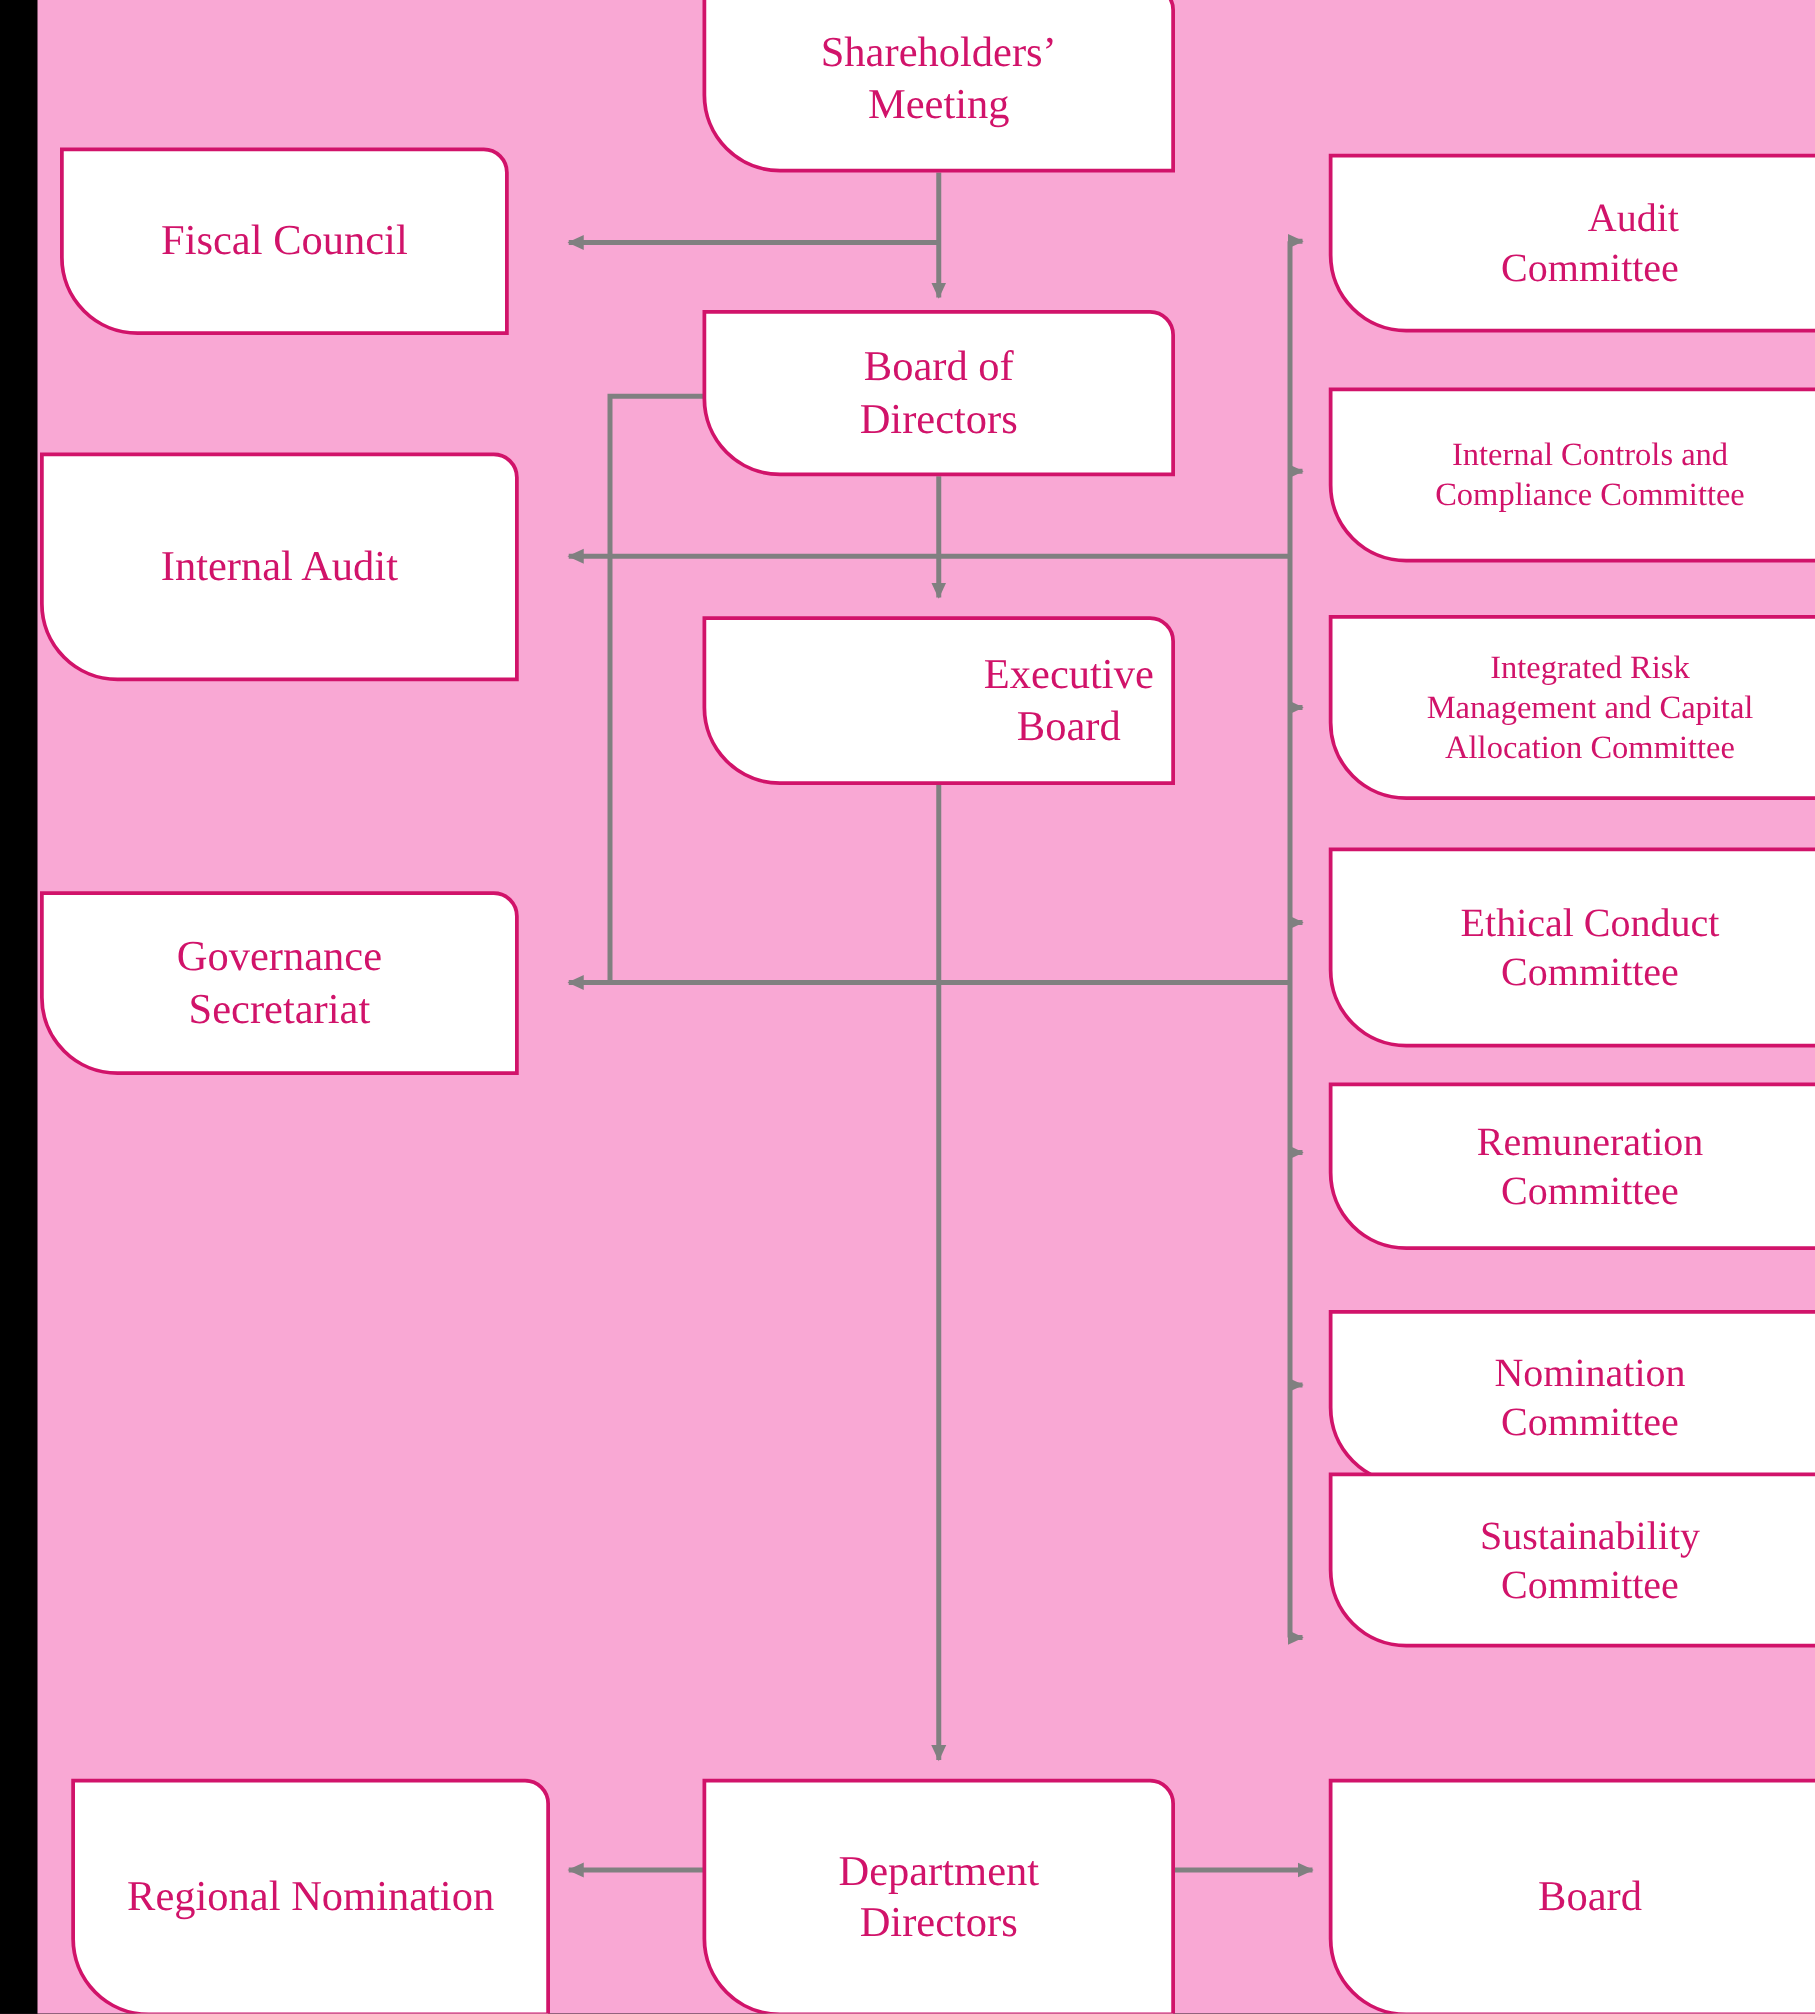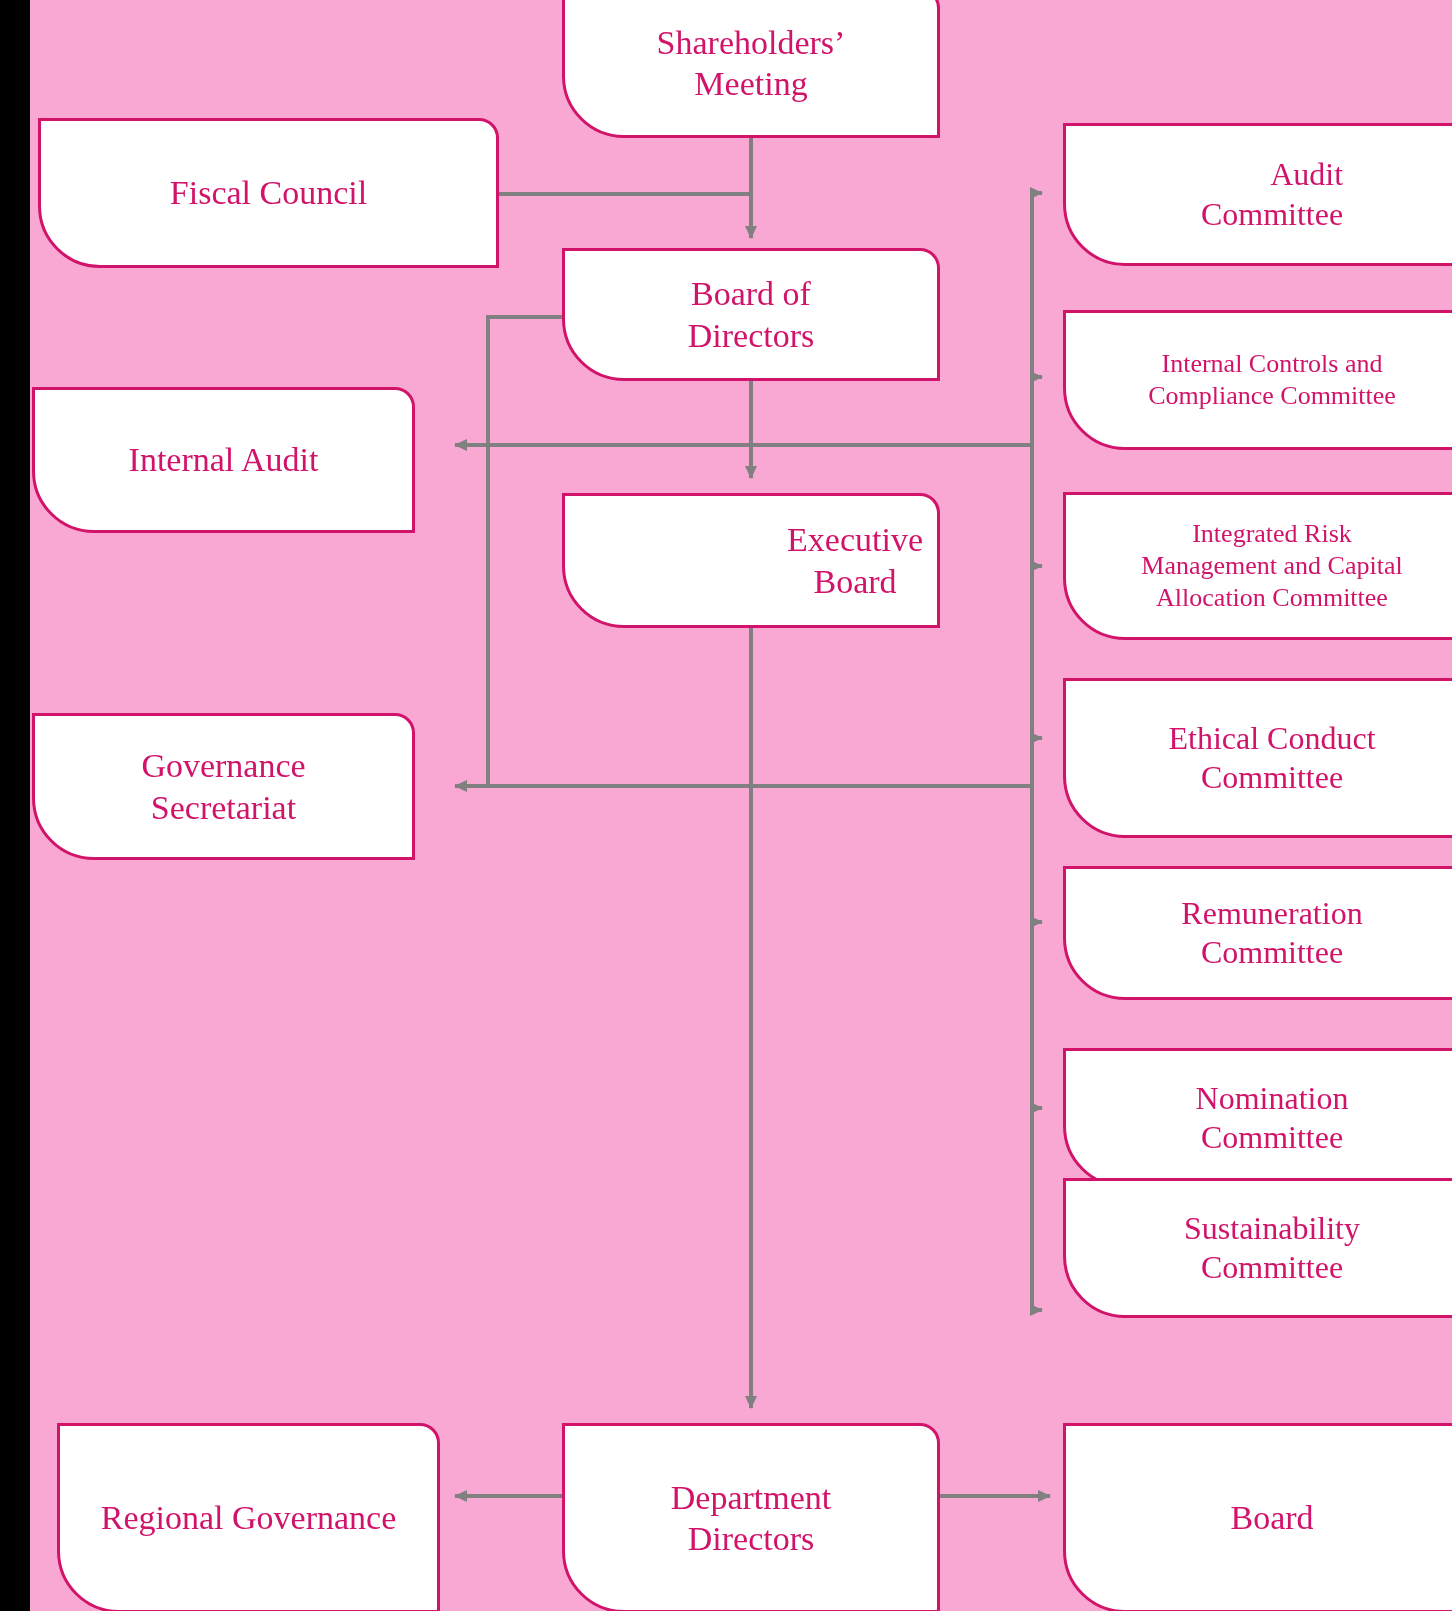--- a/index.html
+++ b/index.html
@@ -113,35 +113,35 @@
   <div class="node fs-34" style="left:532px; top:493px; width:378px; height:135px;justify-content:flex-end;">
     <span class="label">Executive
 Board</span>
   </div>
 
   <div class="node fs-34" style="left:532px; top:1423px; width:378px; height:190px;">
     <span class="label">Department
 Directors</span>
   </div>
 
-  <div class="node fs-34" style="left:8px; top:118px; width:461px; height:150px;">
+  <div class="node fs-34" style="left:18px; top:118px; width:359px; height:150px;">
     <span class="label">Fiscal Council</span>
   </div>
 
-  <div class="node fs-34" style="left:2px; top:387px; width:383px; height:146px;">
+  <div class="node fs-34" style="left:2px; top:362px; width:383px; height:183px;">
     <span class="label">Internal Audit</span>
   </div>
 
   <div class="node fs-34" style="left:2px; top:713px; width:383px; height:147px;">
     <span class="label">Governance
 Secretariat</span>
   </div>
 
   <div class="node fs-34" style="left:27px; top:1423px; width:383px; height:190px;">
-    <span class="label">Regional Governance</span>
+    <span class="label">Regional Nomination</span>
   </div>
 
   <div class="node fs-32" style="left:1033px; top:123px; width:418px; height:143px;text-align:right;">
     <span class="label">Audit
 Committee</span>
   </div>
 
   <div class="node fs-31" style="left:1033px; top:310px; width:418px; height:140px;">
     <span class="label">Internal Controls and
 Compliance Committee</span>

